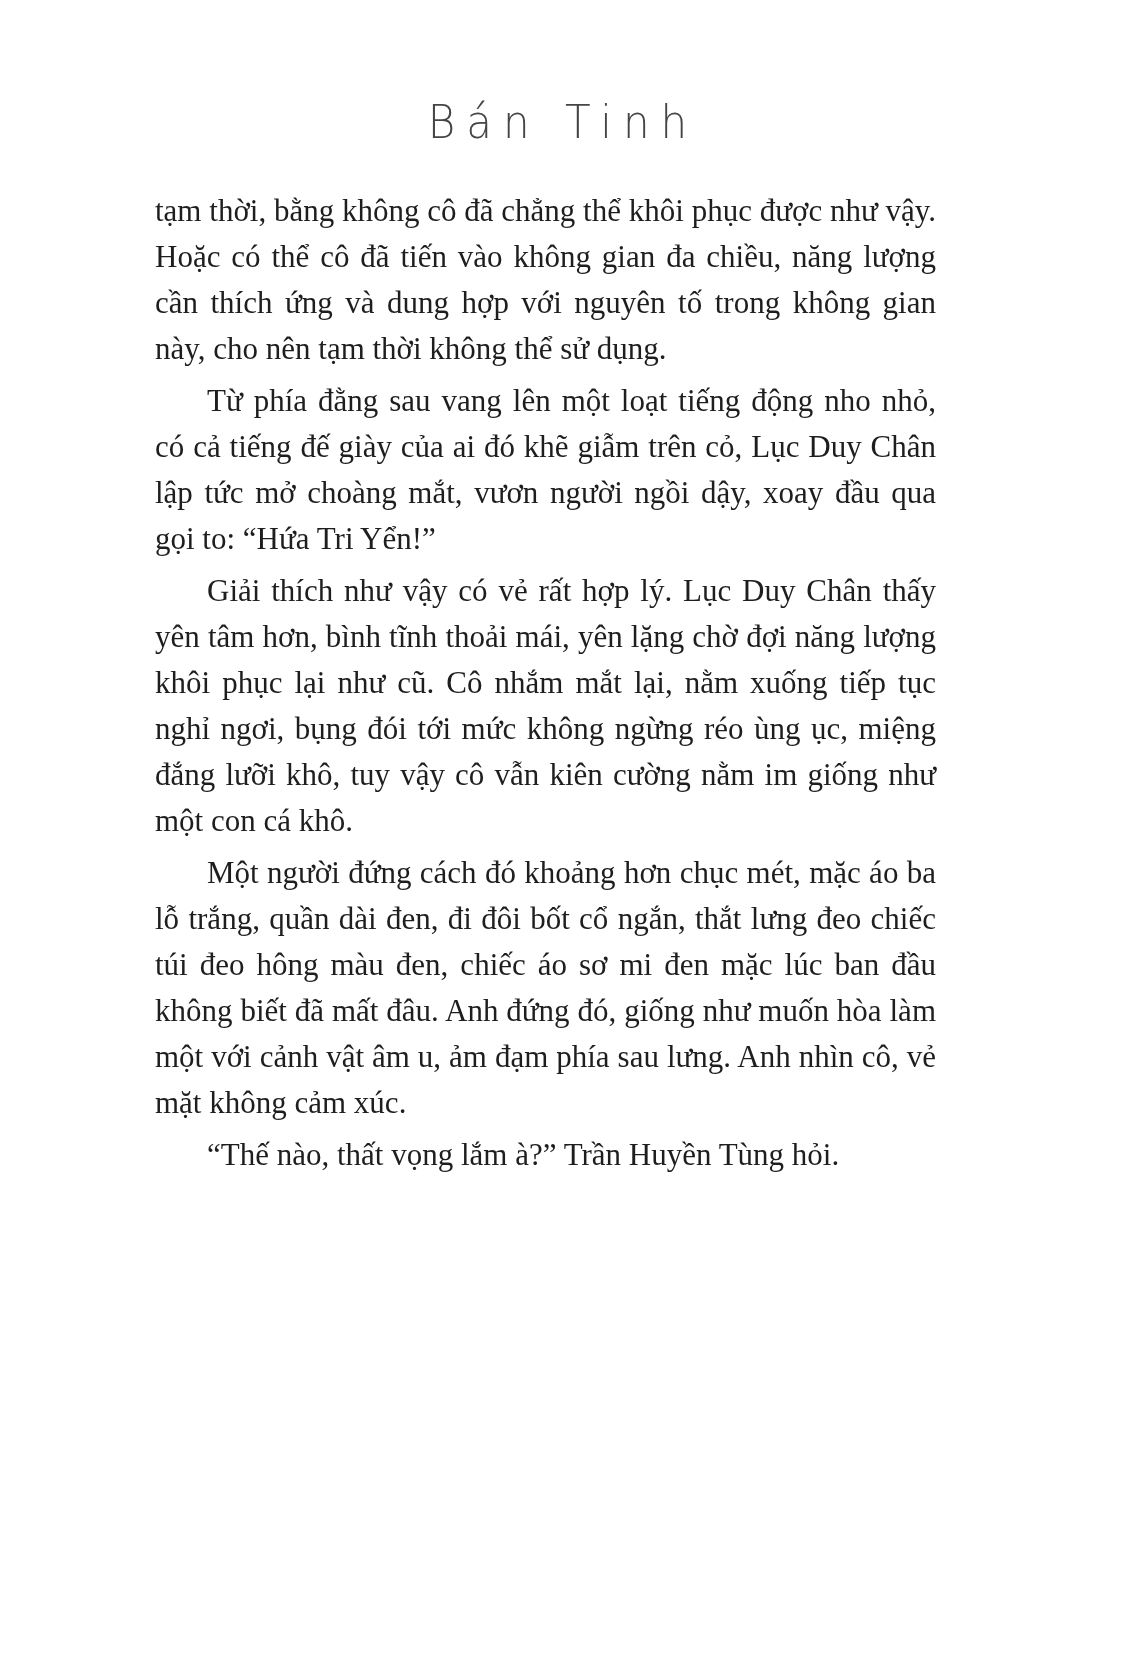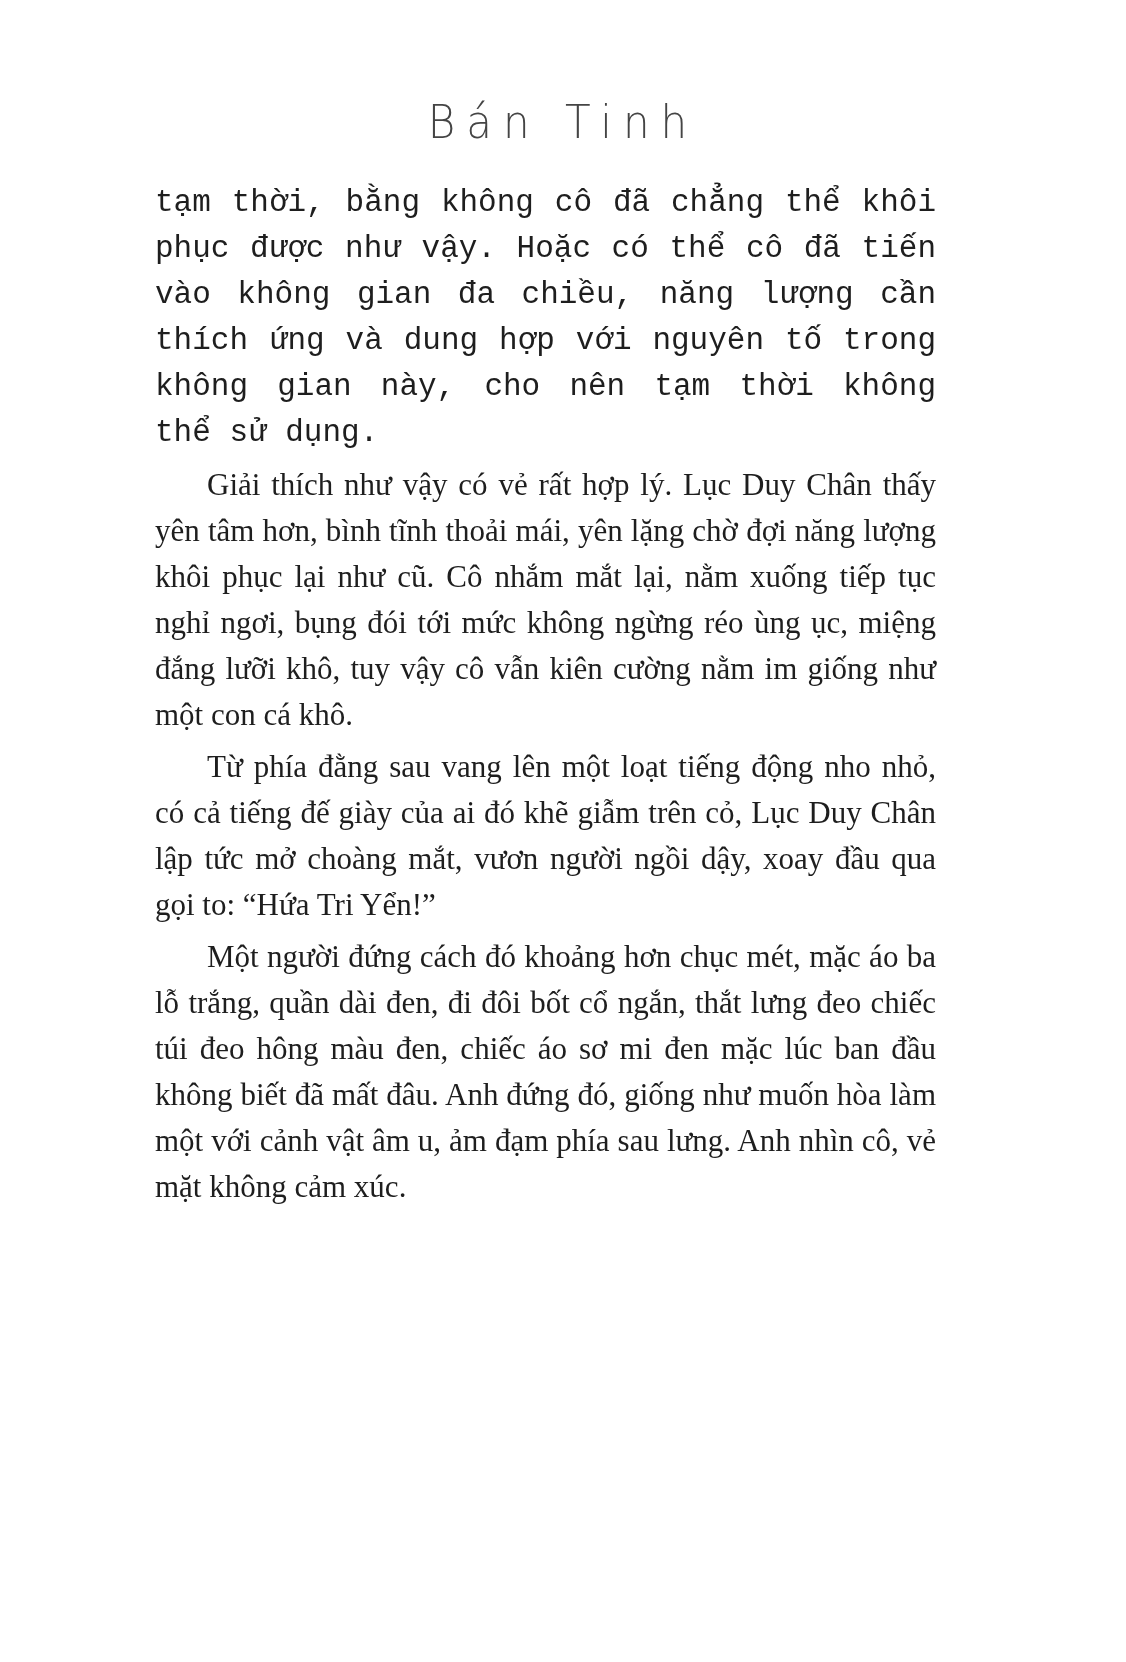--- a/index.html
+++ b/index.html
@@ -39,22 +39,21 @@
   }
 
   .text-block p {
     margin: 6px 0 0 0;
     padding: 0;
     text-indent: 52px;
   }
 
   .text-block p.no-indent {
     text-indent: 0;
-    margin-top: 4px;
-    font-family: Liberation Mono, monospace;
+    margin-top: 12px;
   }
 
   .logo {
     position: absolute;
     left: 82px;
     top: 1342px;
     width: 46px;
     height: 130px;
   }
 
@@ -99,23 +98,24 @@
 </style>
 </head>
 <body>
 
 <div class="page">
 
   <div class="header-title">Bán Tinh</div>
 
   <div class="text-block">
     <p class="no-indent">tạm thời, bằng không cô đã chẳng thể khôi phục được như vậy. Hoặc có thể cô đã tiến vào không gian đa chiều, năng lượng cần thích ứng và dung hợp với nguyên tố trong không gian này, cho nên tạm thời không thể sử dụng.</p>
+    <p>Từ phía đằng sau vang lên một loạt tiếng động nho nhỏ, có cả tiếng đế giày của ai đó khẽ giẫm trên cỏ, Lục Duy Chân lập tức mở choàng mắt, vươn người ngồi dậy, xoay đầu qua gọi to: “Hứa Tri Yển!”</p>
     <p>Giải thích như vậy có vẻ rất hợp lý. Lục Duy Chân thấy yên tâm hơn, bình tĩnh thoải mái, yên lặng chờ đợi năng lượng khôi phục lại như cũ. Cô nhắm mắt lại, nằm xuống tiếp tục nghỉ ngơi, bụng đói tới mức không ngừng réo ùng ục, miệng đắng lưỡi khô, tuy vậy cô vẫn kiên cường nằm im giống như một con cá khô.</p>
-    <p>Từ phía đằng sau vang lên một loạt tiếng động nho nhỏ, có cả tiếng đế giày của ai đó khẽ giẫm trên cỏ, Lục Duy Chân lập tức mở choàng mắt, vươn người ngồi dậy, xoay đầu qua gọi to: “Hứa Tri Yển!”</p>
     <p>Một người đứng cách đó khoảng hơn chục mét, mặc áo ba lỗ trắng, quần dài đen, đi đôi bốt cổ ngắn, thắt lưng đeo chiếc túi đeo hông màu đen, chiếc áo sơ mi đen mặc lúc ban đầu không biết đã mất đâu. Anh đứng đó, giống như muốn hòa làm một với cảnh vật âm u, ảm đạm phía sau lưng. Anh nhìn cô, vẻ mặt không cảm xúc.</p>
+    <p>“Thế nào, thất vọng lắm à?” Trần Huyền Tùng hỏi.</p>
   </div>
 
   <div class="logo">
     <div class="logo-inner">
       <span class="logo-dark">a</span>
         <span class="logo-gray">M</span>
         <span class="logo-dark">u</span>
         <span class="logo-dark">n</span>
         <span class="logo-reg">®</span>
     </div>

